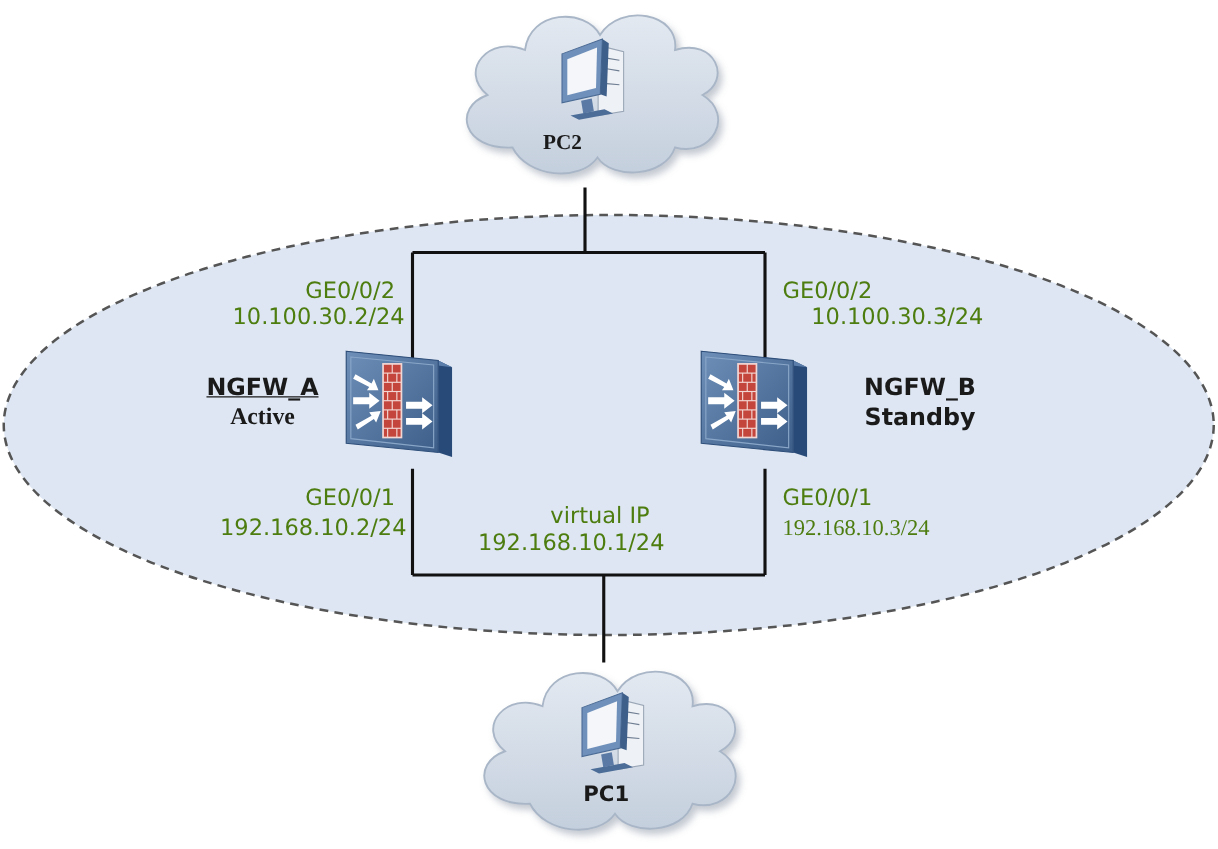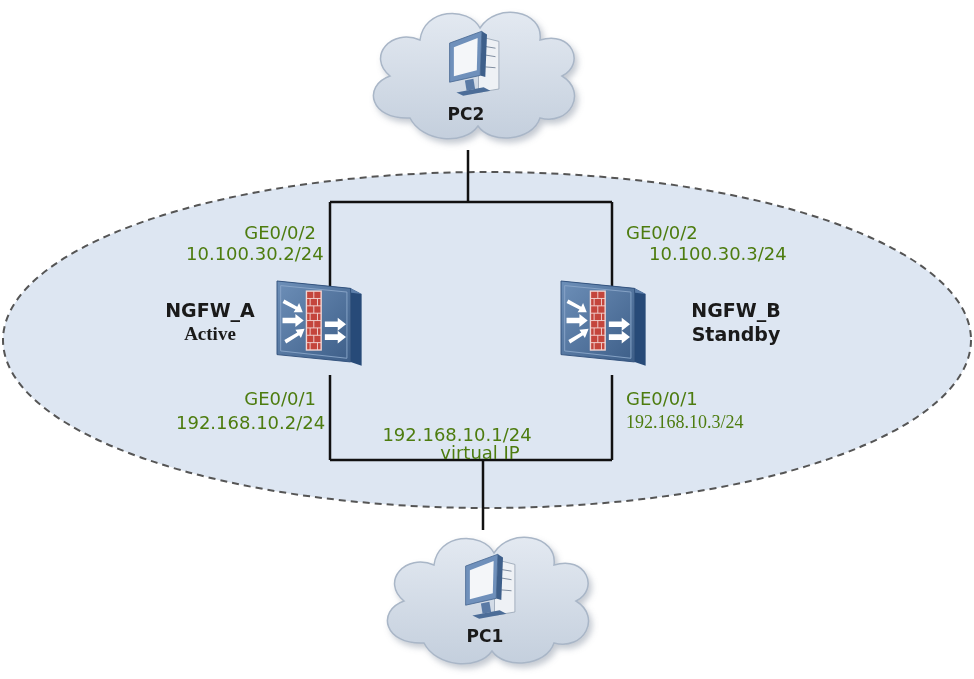--- a/index.html
+++ b/index.html
@@ -116,31 +116,31 @@
   </g>
 
   <g transform="translate(277,281) scale(0.92)">
     <use href="#firewall"></use>
   </g>
   <g transform="translate(561,281) scale(0.92)">
     <use href="#firewall"></use>
   </g>
 </svg>
 
-<div class="pcname" style="left:436px; top:104px; width:60px;">PC2</div>
+<div class="pcname" style="left:420px; top:104px; width:60px;font-family:Liberation Serif, serif;">PC2</div>
 <div class="pcname" style="left:455px; top:626px; width:60px;">PC1</div>
 
 <div class="lbl right" style="left:200px; top:222px; width:116px;">GE0/0/2</div>
 <div class="lbl right" style="left:186px; top:243px; width:130px;">10.100.30.2/24</div>
-<div class="name" style="left:152px; top:298px; width:116px;">NGFW_A</div>
+<div class="name" style="left:152px; top:298px; width:116px;text-decoration:underline;">NGFW_A</div>
 <div class="name" style="left:152px; top:322px; width:116px;font-family:Liberation Serif, serif;">Active</div>
 <div class="lbl right" style="left:200px; top:388px; width:116px;">GE0/0/1</div>
 <div class="lbl right" style="left:176px; top:412px; width:140px;">192.168.10.2/24</div>
 
 <div class="lbl" style="left:626px; top:222px;">GE0/0/2</div>
 <div class="lbl" style="left:626px; top:243px;margin-left:23px;">10.100.30.3/24</div>
 <div class="name" style="left:676px; top:298px; width:120px;">NGFW_B</div>
 <div class="name" style="left:676px; top:322px; width:120px;">Standby</div>
 <div class="lbl" style="left:626px; top:388px;">GE0/0/1</div>
 <div class="lbl" style="left:626px; top:412px;font-family:Liberation Serif, serif;">192.168.10.3/24</div>
 
-<div class="lbl" style="left:400px; top:402px; width:160px; text-align:center;margin-top:40px;">virtual IP</div>
+<div class="lbl" style="left:400px; top:402px; width:160px; text-align:center;">virtual IP</div>
 <div class="lbl" style="left:377px; top:424px; width:160px; text-align:center;">192.168.10.1/24</div>
 
 </body></html>

